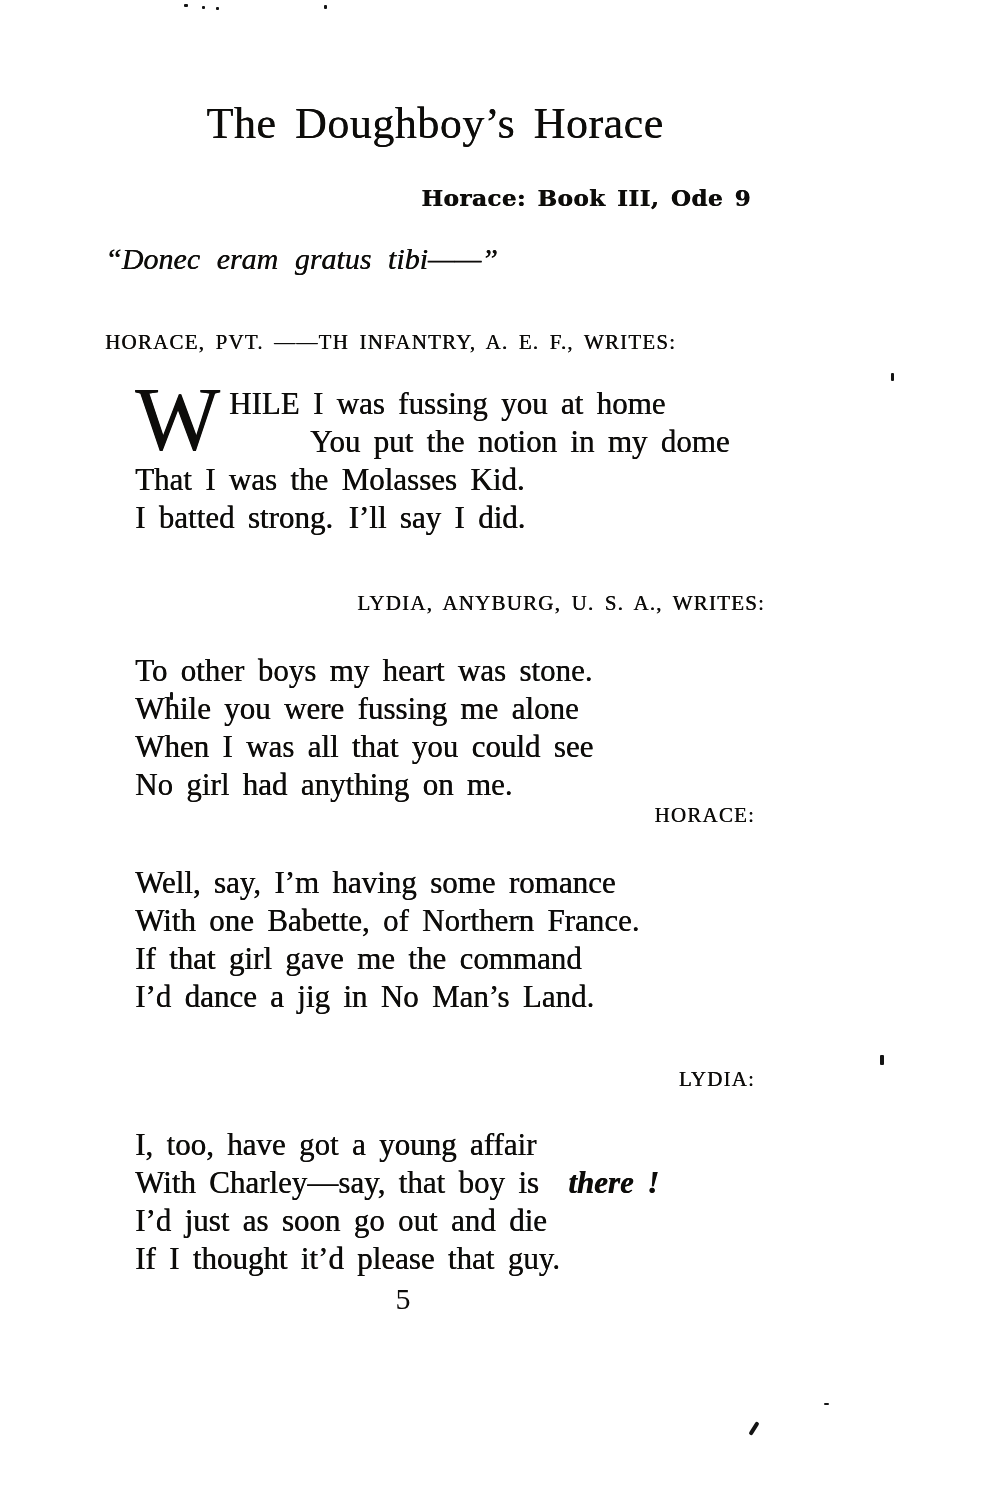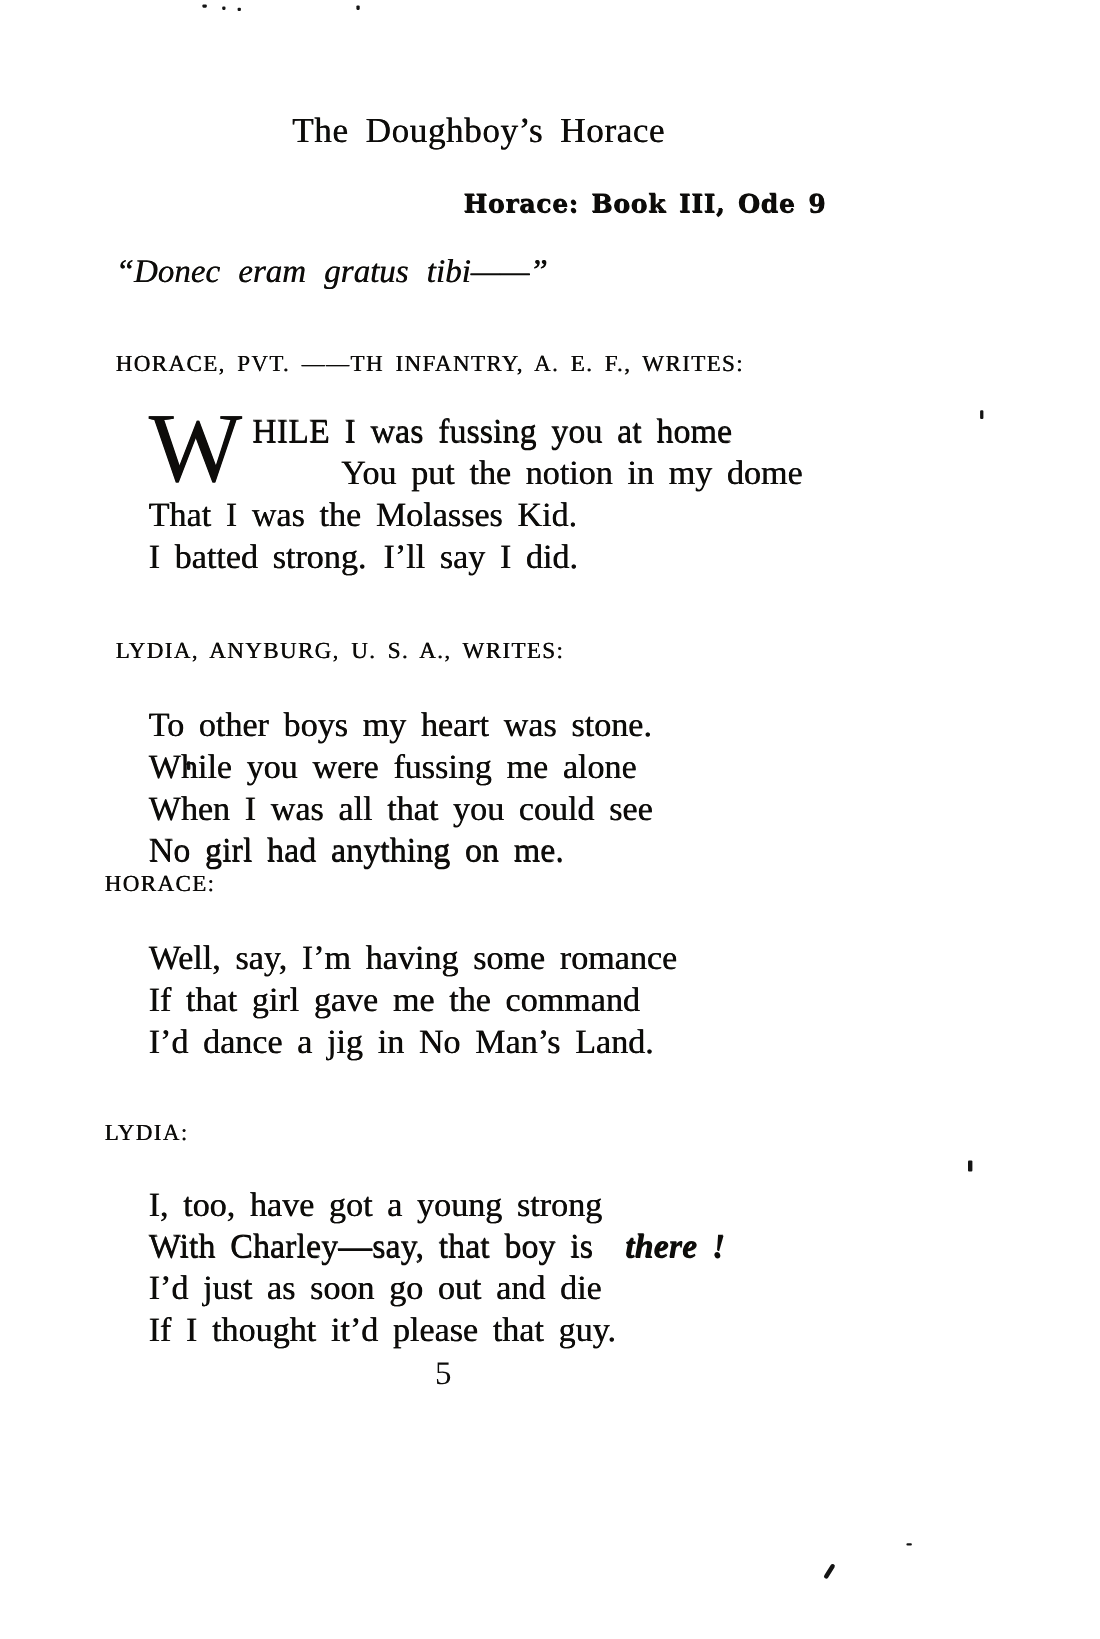--- a/index.html
+++ b/index.html
@@ -8,21 +8,21 @@
     width:1000px;height:1490px;
     background:#ffffff;
     color:#0d0c0a;
     font-family:"Liberation Serif","DejaVu Serif",serif;
     overflow:hidden;
   }
   .content{position:absolute;left:105px;top:0;width:660px;}
 
   .title{
     margin:102px 0 0;
-    font-size:32px;line-height:1;
+    font-size:44px;line-height:1;
     font-weight:normal;
     text-align:center;
     letter-spacing:0.5px;word-spacing:7px;
     text-shadow:0.4px 0.3px 0 currentColor;
   }
   .subtitle{
     margin:40px 0 0;
     font-family:"DejaVu Serif","Liberation Serif",serif;
     font-weight:bold;
     font-size:23px;line-height:1;
@@ -39,21 +39,21 @@
     word-spacing:0.3em;
     text-shadow:0.4px 0.3px 0 currentColor;
   }
   .speaker{
     font-size:21px;line-height:1.1;
     letter-spacing:1.2px;word-spacing:4px;
     white-space:nowrap;
     text-shadow:0.4px 0.3px 0 currentColor;
   }
   .attribution{margin-top:56px;text-align:left;}
-  .centered{text-align:left;}
+  .centered{text-align:right;}
   .sh{position:relative;left:-10px;}
   .mt55{margin-top:55px;}
   .mt51{}
   .mt52{margin-top:52px;}
 
   .stanza{
     margin-left:30px;
     font-size:31px;line-height:38px;
     word-spacing:0.18em;
     text-shadow:0.4px 0.3px 0 currentColor;
@@ -125,27 +125,28 @@
     <div class="stanza s2">
       <div class="line">To other boys my heart was stone.</div>
       <div class="line">While you were fussing me alone</div>
       <div class="line">When I was all that you could see</div>
       <div class="line">No girl had anything on me.</div>
     </div>
 
     <div class="speaker centered mt51 sh">HORACE:</div>
     <div class="stanza s3">
       <div class="line">Well, say, I’m having some romance</div>
+      <div class="line">With one Babette, of Northern France.</div>
       <div class="line">If that girl gave me the command</div>
       <div class="line">I’d dance a jig in No Man’s Land.</div>
     </div>
 
     <div class="speaker centered mt52 sh">LYDIA:</div>
     <div class="stanza s4">
-      <div class="line">I, too, have got a young strong</div>
+      <div class="line">I, too, have got a young affair</div>
       <div class="line"><span>With Charley—say, that boy is </span><span class="em">there !</span></div>
       <div class="line">I’d just as soon go out and die</div>
       <div class="line">If I thought it’d please that guy.</div>
     </div>
 
     <div class="pagenum">5</div>
 
   </div>
 </div>
 

